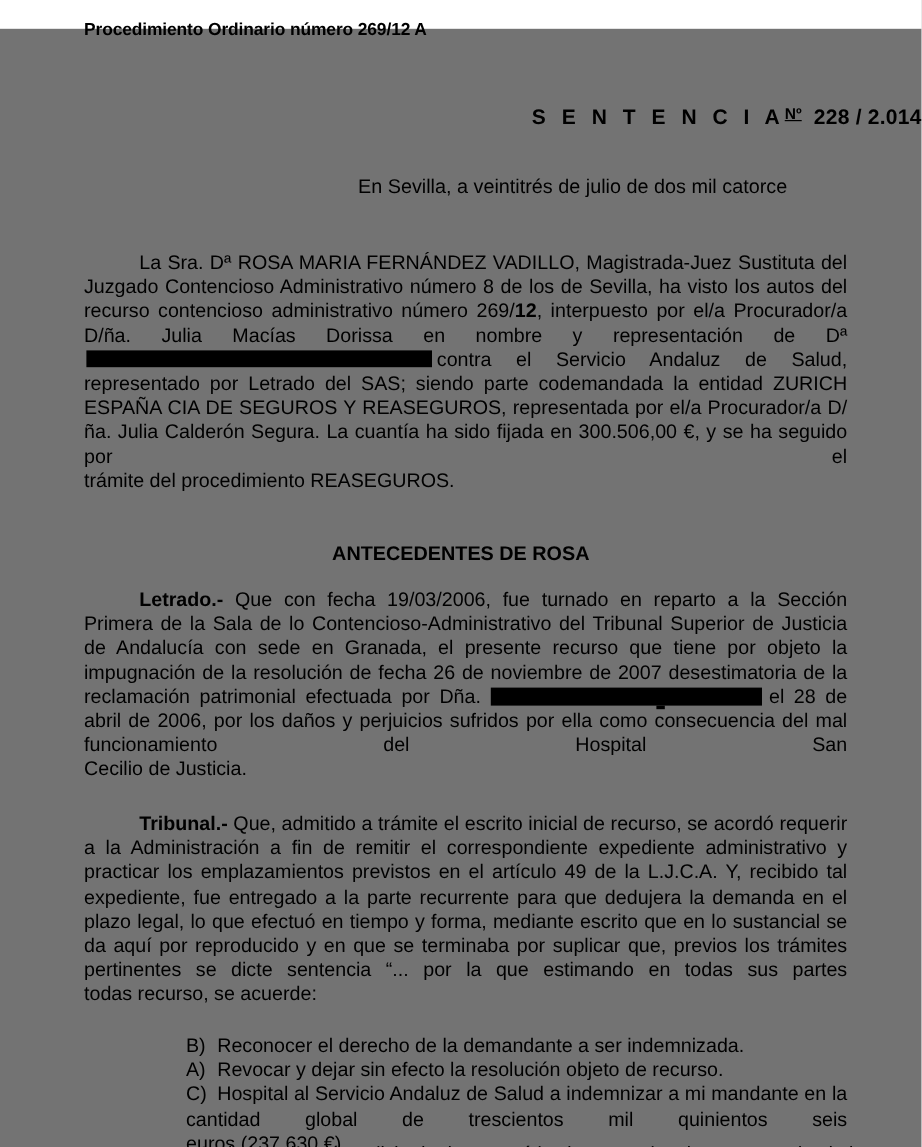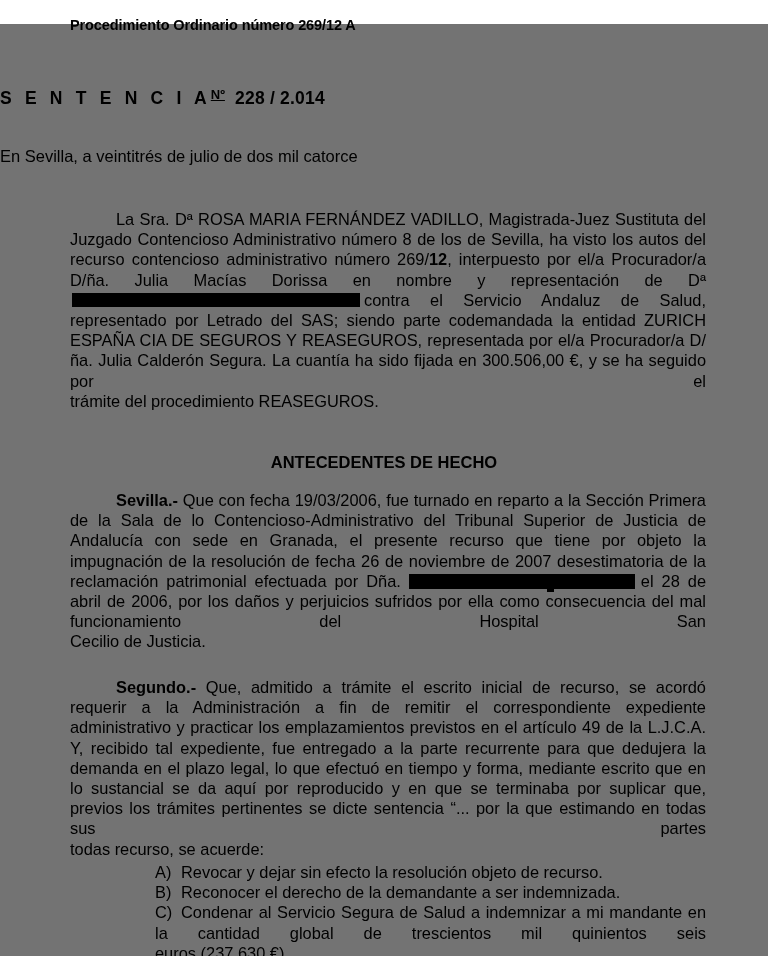--- a/index.html
+++ b/index.html
@@ -37,21 +37,21 @@
     overflow: hidden;
     letter-spacing: -0.1px;
   }
 
   
   .doc-title {
     position: absolute;
     left: 0;
     top: 60px;
     width: 768px;
-    text-align: left;
+    text-align: right;
     font-size: 17.5px;
     font-weight: bold;
     line-height: 22px;
   }
   .doc-title .spaced {
     letter-spacing: 4.2px;
   }
   .doc-title .sup {
     font-size: 13px;
     vertical-align: 0.36em;
@@ -60,21 +60,21 @@
   }
   .doc-title .numpart {
     letter-spacing: 0.2px;
   }
 
   .place-date {
     position: absolute;
     left: 0;
     top: 121px;
     width: 656px;
-    text-align: left;
+    text-align: right;
     font-size: 16.5px;
     line-height: 22px;
   }
 
   .section-heading {
     position: absolute;
     left: 0;
     width: 768px;
     text-align: center;
     font-size: 16.5px;
@@ -184,43 +184,43 @@
     <span class="spaced">S E N T E N C I A</span><span class="sup">Nº</span><span class="numpart">&nbsp; </span><span class="numpart">228 / 2.014</span>
   </div>
 
   <div class="place-date">En Sevilla, a veintitrés  de julio de dos mil catorce</div>
 
   <div class="body-block blk-encabezamiento">
     <span class="indent"></span><span>La Sra. Dª ROSA MARIA FERNÁNDEZ VADILLO, Magistrada-Juez Sustituta del Juzgado Contencioso Administrativo número 8 de los de Sevilla, ha visto los autos del recurso contencioso administrativo número 269/</span><b>12</b><span>, interpuesto por el/a Procurador/a D/ña. Julia Macías Dorissa en nombre y representación de   Dª</span><span class="redaction redaction-inline-1"></span><span>contra el Servicio Andaluz de Salud, representado por Letrado del SAS; siendo parte codemandada la entidad ZURICH ESPAÑA CIA DE SEGUROS Y REASEGUROS, representada por el/a Procurador/a D/ña. Julia Calderón Segura.  La cuantía ha sido fijada  en 300.506,00 €, y se ha seguido por el</span>
     <span class="force-just">trámite del procedimiento REASEGUROS.</span>
   </div>
 
-  <div class="section-heading h-antecedentes">ANTECEDENTES DE HECHO</div>
+  <div class="section-heading h-antecedentes">ANTECEDENTES DE ROSA</div>
 
   <div class="body-block blk-primero">
-    <span class="indent"></span><b>Sevilla.-</b>
+    <span class="indent"></span><b>Letrado.-</b>
     <span>Que con fecha 19/03/2006, fue turnado en reparto a la Sección Primera de la Sala de lo Contencioso-Administrativo del Tribunal Superior de Justicia de Andalucía con sede en Granada, el presente recurso que tiene  por objeto la impugnación de la resolución de fecha 26 de noviembre de 2007 desestimatoria de la reclamación patrimonial efectuada por Dña.</span>
     <span class="redaction redaction-line-2"></span><span>el 28 de abril de 2006, por los daños y perjuicios sufridos por ella como consecuencia del mal funcionamiento del Hospital San</span>
     <span class="force-just">Cecilio de Justicia.</span>
   </div>
 
   <div class="body-block blk-segundo">
-    <span class="indent"></span><b>Segundo.-</b>
+    <span class="indent"></span><b>Tribunal.-</b>
     <span>Que, admitido a trámite el escrito inicial de recurso, se acordó requerir a la Administración a fin de remitir el correspondiente expediente administrativo y practicar los emplazamientos previstos en el artículo 49 de la L.J.C.A. Y, recibido tal expediente, fue entregado a la parte recurrente para que dedujera la demanda en el plazo legal, lo que efectuó en tiempo y forma, mediante escrito que en lo sustancial se da aquí por reproducido y en que se terminaba por suplicar que, previos los trámites pertinentes se dicte sentencia “... por la que estimando en todas sus partes</span>
     <span class="force-just">todas recurso, se acuerde:</span>
   </div>
 
   <div class="lettered-list">
+    <span class="li nowrap-li">
+      <span class="marker">B)</span><span>Reconocer el derecho de la demandante a ser indemnizada.</span>
+    </span>
     <span class="li nowrap-li">
       <span class="marker">A)</span><span>Revocar y dejar sin efecto la resolución objeto de recurso.</span>
     </span>
-    <span class="li nowrap-li">
-      <span class="marker">B)</span><span>Reconocer el derecho de la demandante a ser indemnizada.</span>
-    </span>
     <span class="li">
-      <span class="marker">C)</span><span>Condenar al Servicio Segura de Salud a indemnizar a mi mandante en la cantidad global de trescientos mil quinientos seis</span>
+      <span class="marker">C)</span><span>Hospital al Servicio Andaluz de Salud a indemnizar a mi mandante en la cantidad global de trescientos mil quinientos seis</span>
       <span class="force-just">euros (237.630 €).</span>
     </span>
   </div>
 
   <div class="tail-line">La indemnización solicitada devengará los intereses legales a contar desde la</div>
 
 </div>
 
 </body></html>

